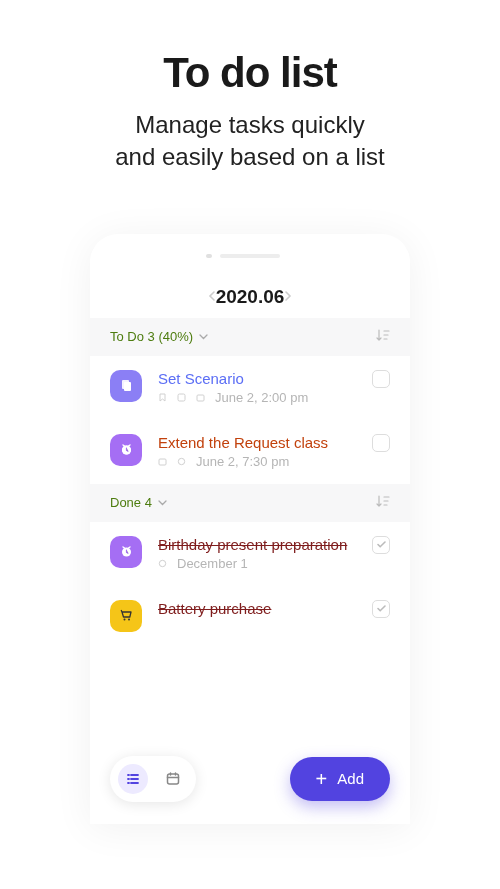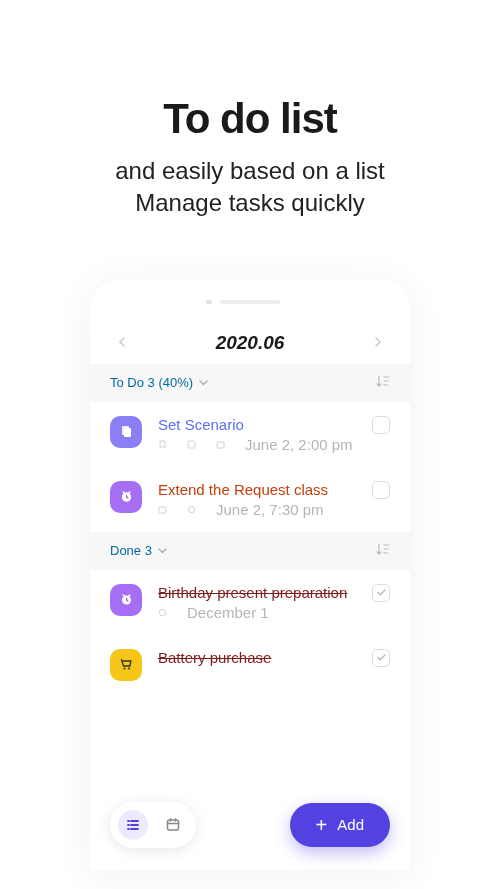--- a/index.html
+++ b/index.html
@@ -8,21 +8,21 @@
       height: 889px;
       background: #fff;
       font-family: -apple-system, BlinkMacSystemFont, 'Segoe UI', Arial, sans-serif;
       overflow: hidden;
     }
     .page-title {
       text-align: center;
       font-size: 42px;
       font-weight: 700;
       color: #1a1a1a;
-      margin-top: 95px;
+      margin-top: 49px;
       letter-spacing: -1px;
     }
     .page-subtitle {
       text-align: center;
       font-size: 24px;
       color: #222;
       margin-top: 12px;
       line-height: 1.35;
       font-weight: 400;
     }
@@ -76,43 +76,42 @@
       width: 24px;
       height: 24px;
       margin-left: 12px;
       display: flex;
       align-items: center;
       justify-content: center;
     }
     .month-nav {
       display: flex;
       align-items: center;
-      justify-content: space-between;
+      justify-content: center;
       padding: 0 28px;
       height: 42px;
       margin-top: 4px;
-      font-style: italic;
     }
     .month-label {
       font-size: 19px;
       font-weight: 700;
       color: #1a1a1a;
     }
     .chevron {
       color: #ccc;
       font-size: 14px;
     }
     .section-header {
       background: #f7f7f8;
       height: 38px;
       display: flex;
       align-items: center;
       padding: 0 20px;
       font-size: 13px;
-      color: #0369a1;
+      color: #4d7c0f;
       position: relative;
     }
     .section-header .chev-down {
       margin-left: 6px;
       font-size: 10px;
       color: #aaa;
     }
     .section-header .sort-icon {
       position: absolute;
       right: 20px;
@@ -140,25 +139,25 @@
     .task-body { flex: 1; min-width: 0; }
     .task-title {
       font-size: 15px;
       color: #c2410c;
       font-weight: 500;
       margin-bottom: 3px;
     }
     .task-title.highlight { color: #5b6ef5; }
     .task-title.done { color: #7f1d1d; text-decoration: line-through; }
     .task-meta {
-      font-size: 15px;
+      font-size: 13px;
       color: #b5b5b5;
       display: flex;
       align-items: center;
-      gap: 20px;
+      gap: 10px;
     }
     .task-meta .mi { display:inline-flex; }
     .task-check {
       width: 18px;
       height: 18px;
       border: 1.5px solid #ddd;
       border-radius: 5px;
       flex-shrink: 0;
     }
     .task-check.checked {
@@ -215,22 +214,22 @@
       height: 100px;
       background: linear-gradient(180deg, rgba(255,255,255,0) 0%, #fff 60%);
       pointer-events: none;
     }
   </style>
 </head>
 <body>
 
 <h1 class="page-title">To do list</h1>
 <div class="page-subtitle">
+  <div>Manage tasks quickly</div>
   <div>and easily based on a list</div>
-  <div>Manage tasks quickly</div>
 </div>
 
 <div class="phone">
   <div class="handle"></div>
 
 
   <div class="month-nav">
     <span class="chevron">
       <svg width="8" height="12" viewBox="0 0 8 12">
           <path d="M6 2L2 6l4 4" stroke="#ccc" stroke-width="1.6" fill="none" stroke-linecap="round"></path>
@@ -312,21 +311,21 @@
             </svg>
           </span>
         <span>June 2, 7:30 pm</span>
       </div>
     </div>
     <div class="task-check"></div>
   </div>
 
 
   <div class="section-header">
-    <span>Done 3</span>
+    <span>Done 4</span>
     <span class="chev-down">
       <svg width="9" height="6" viewBox="0 0 9 6">
           <path d="M1 1l3.5 3.5L8 1" stroke="#aaa" stroke-width="1.3" fill="none" stroke-linecap="round"></path>
         </svg>
     </span>
     <span class="sort-icon">
       <svg width="14" height="12" viewBox="0 0 14 12">
           <path d="M3 1v10M3 11l-2-2M3 11l2-2M8 2h5M8 6h4M8 10h3" stroke="#bbb" stroke-width="1.2" fill="none" stroke-linecap="round"></path>
         </svg>
     </span>

